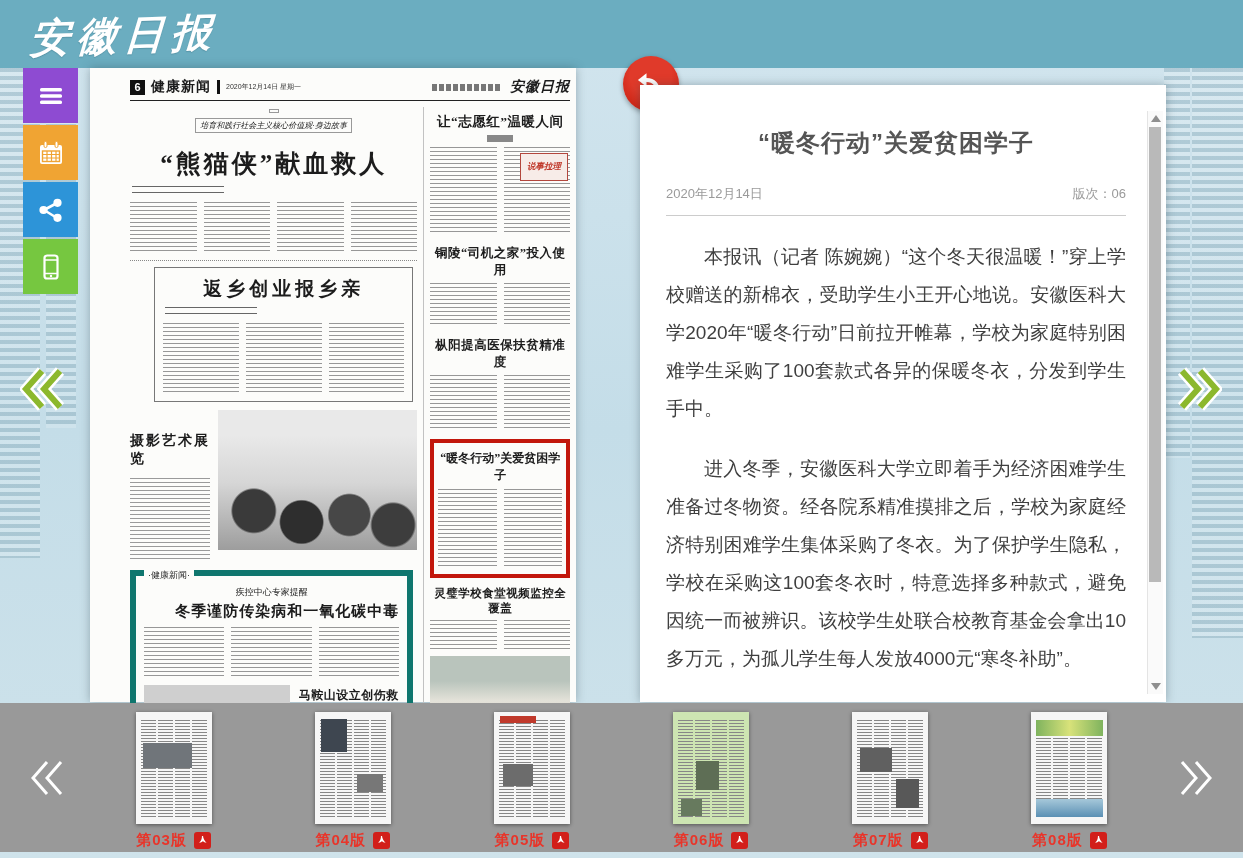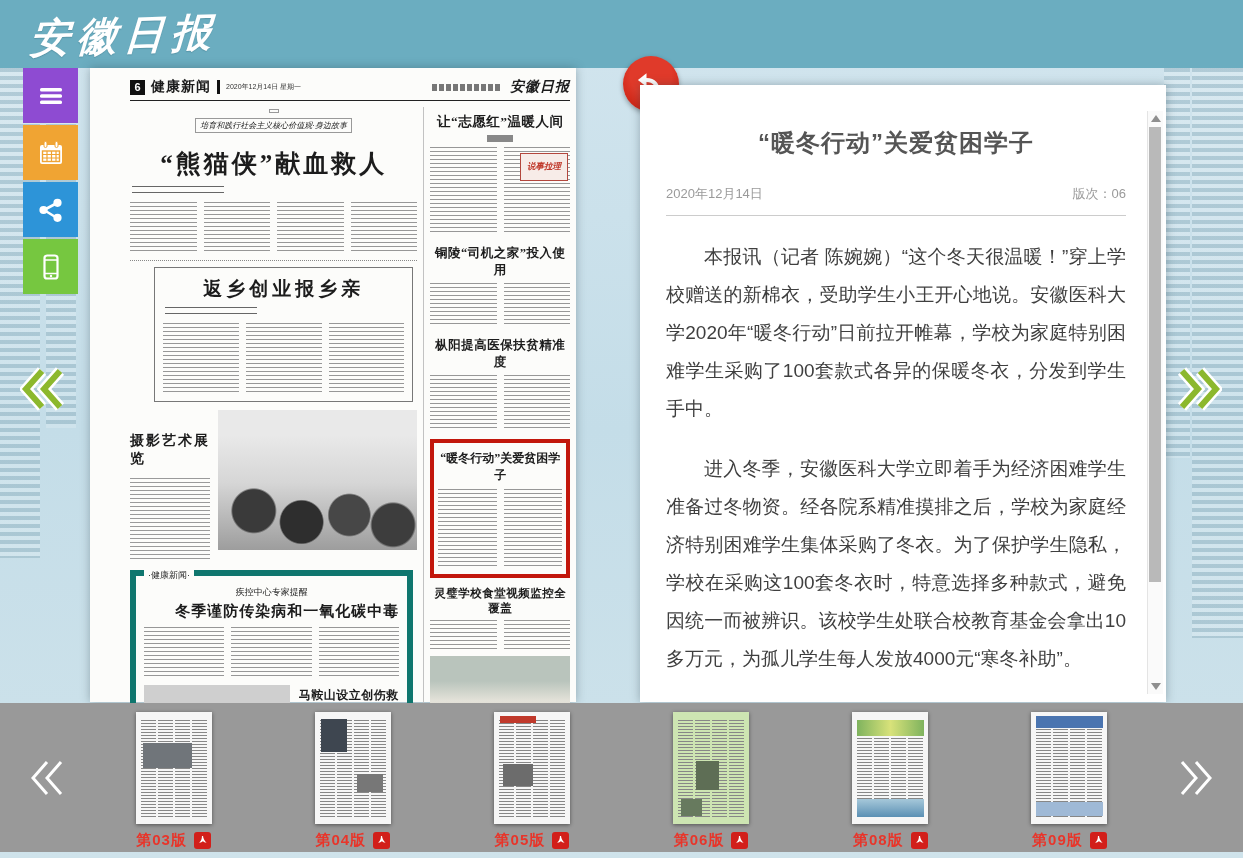--- a/index.html
+++ b/index.html
@@ -377,42 +377,42 @@
       <div class="tlabel">
           <b>第06版</b>
           <span class="pdficon">
             <svg width="11" height="11" viewBox="0 0 20 20">
               <path fill="#fff" d="M9 2h2c.2 4.4 2.6 9 6.4 12-3-.5-5.2-1.5-6.6-3.2-.5 1-2.5 2.7-6.9 3.2C7.6 11.4 9 6.6 9 2z"></path>
             </svg>
           </span>
         </div>
     </div>
     <div class="thumb">
+      <div class="mini m07">
+          <div class="tx"></div>
+          <div class="ph a"></div>
+          <div class="ph b"></div>
+        </div>
+      <div class="tlabel">
+          <b>第07版</b>
+          <span class="pdficon">
+            <svg width="11" height="11" viewBox="0 0 20 20">
+              <path fill="#fff" d="M9 2h2c.2 4.4 2.6 9 6.4 12-3-.5-5.2-1.5-6.6-3.2-.5 1-2.5 2.7-6.9 3.2C7.6 11.4 9 6.6 9 2z"></path>
+            </svg>
+          </span>
+        </div>
+    </div>
+    <div class="thumb">
       <div class="mini m08">
           <div class="tx"></div>
           <div class="ph a"></div>
           <div class="ph b"></div>
         </div>
       <div class="tlabel">
           <b>第08版</b>
-          <span class="pdficon">
-            <svg width="11" height="11" viewBox="0 0 20 20">
-              <path fill="#fff" d="M9 2h2c.2 4.4 2.6 9 6.4 12-3-.5-5.2-1.5-6.6-3.2-.5 1-2.5 2.7-6.9 3.2C7.6 11.4 9 6.6 9 2z"></path>
-            </svg>
-          </span>
-        </div>
-    </div>
-    <div class="thumb">
-      <div class="mini m09">
-          <div class="tx"></div>
-          <div class="ph a"></div>
-          <div class="ph b"></div>
-        </div>
-      <div class="tlabel">
-          <b>第09版</b>
           <span class="pdficon">
             <svg width="11" height="11" viewBox="0 0 20 20">
               <path fill="#fff" d="M9 2h2c.2 4.4 2.6 9 6.4 12-3-.5-5.2-1.5-6.6-3.2-.5 1-2.5 2.7-6.9 3.2C7.6 11.4 9 6.6 9 2z"></path>
             </svg>
           </span>
         </div>
     </div>
 
     <div class="tbarrow">
       <svg width="40" height="44" viewBox="0 0 40 44">

